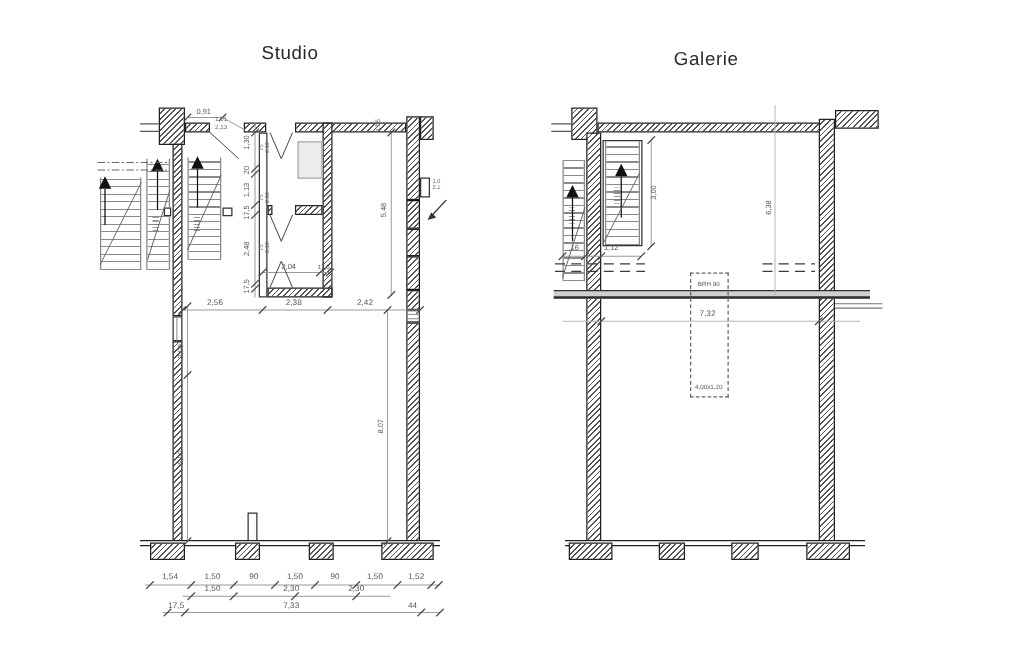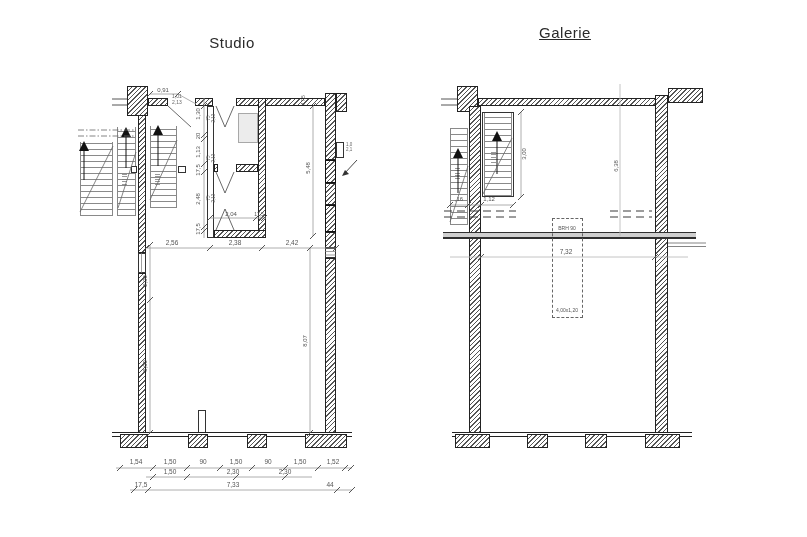--- a/index.html
+++ b/index.html
@@ -77,21 +77,21 @@
     <div class="smudge" style="left:155px;top:172px;"></div>
 
     <div class="bw" style="left:112px;top:432px;width:240px;"></div>
     <div class="pad" style="left:120px;top:434px;width:28px;height:14px;"></div>
     <div class="pad" style="left:188px;top:434px;width:20px;height:14px;"></div>
     <div class="pad" style="left:247px;top:434px;width:20px;height:14px;"></div>
     <div class="pad" style="left:305px;top:434px;width:42px;height:14px;"></div>
   </div>
 
   <div>
-    <span class="title" style="left:565px;top:24px;text-decoration:underline;">Galerie</span>
+    <span class="title" style="left:565px;top:39px;">Galerie</span>
 
     <div class="hw" style="left:457px;top:86px;width:21px;height:26px;"></div>
     <div class="hw" style="left:478px;top:98px;width:179px;height:8px;"></div>
     <div class="hw" style="left:655px;top:95px;width:13px;height:338px;"></div>
     <div class="hw" style="left:668px;top:88px;width:35px;height:15px;"></div>
     <div class="hw" style="left:469px;top:106px;width:12px;height:327px;"></div>
 
     <div class="stair" style="left:450px;top:128px;width:18px;height:97px;"></div>
     <div class="ww" style="left:482px;top:112px;width:32px;height:85px;"></div>
     <div class="stair" style="left:484px;top:113px;width:28px;height:83px;"></div>

